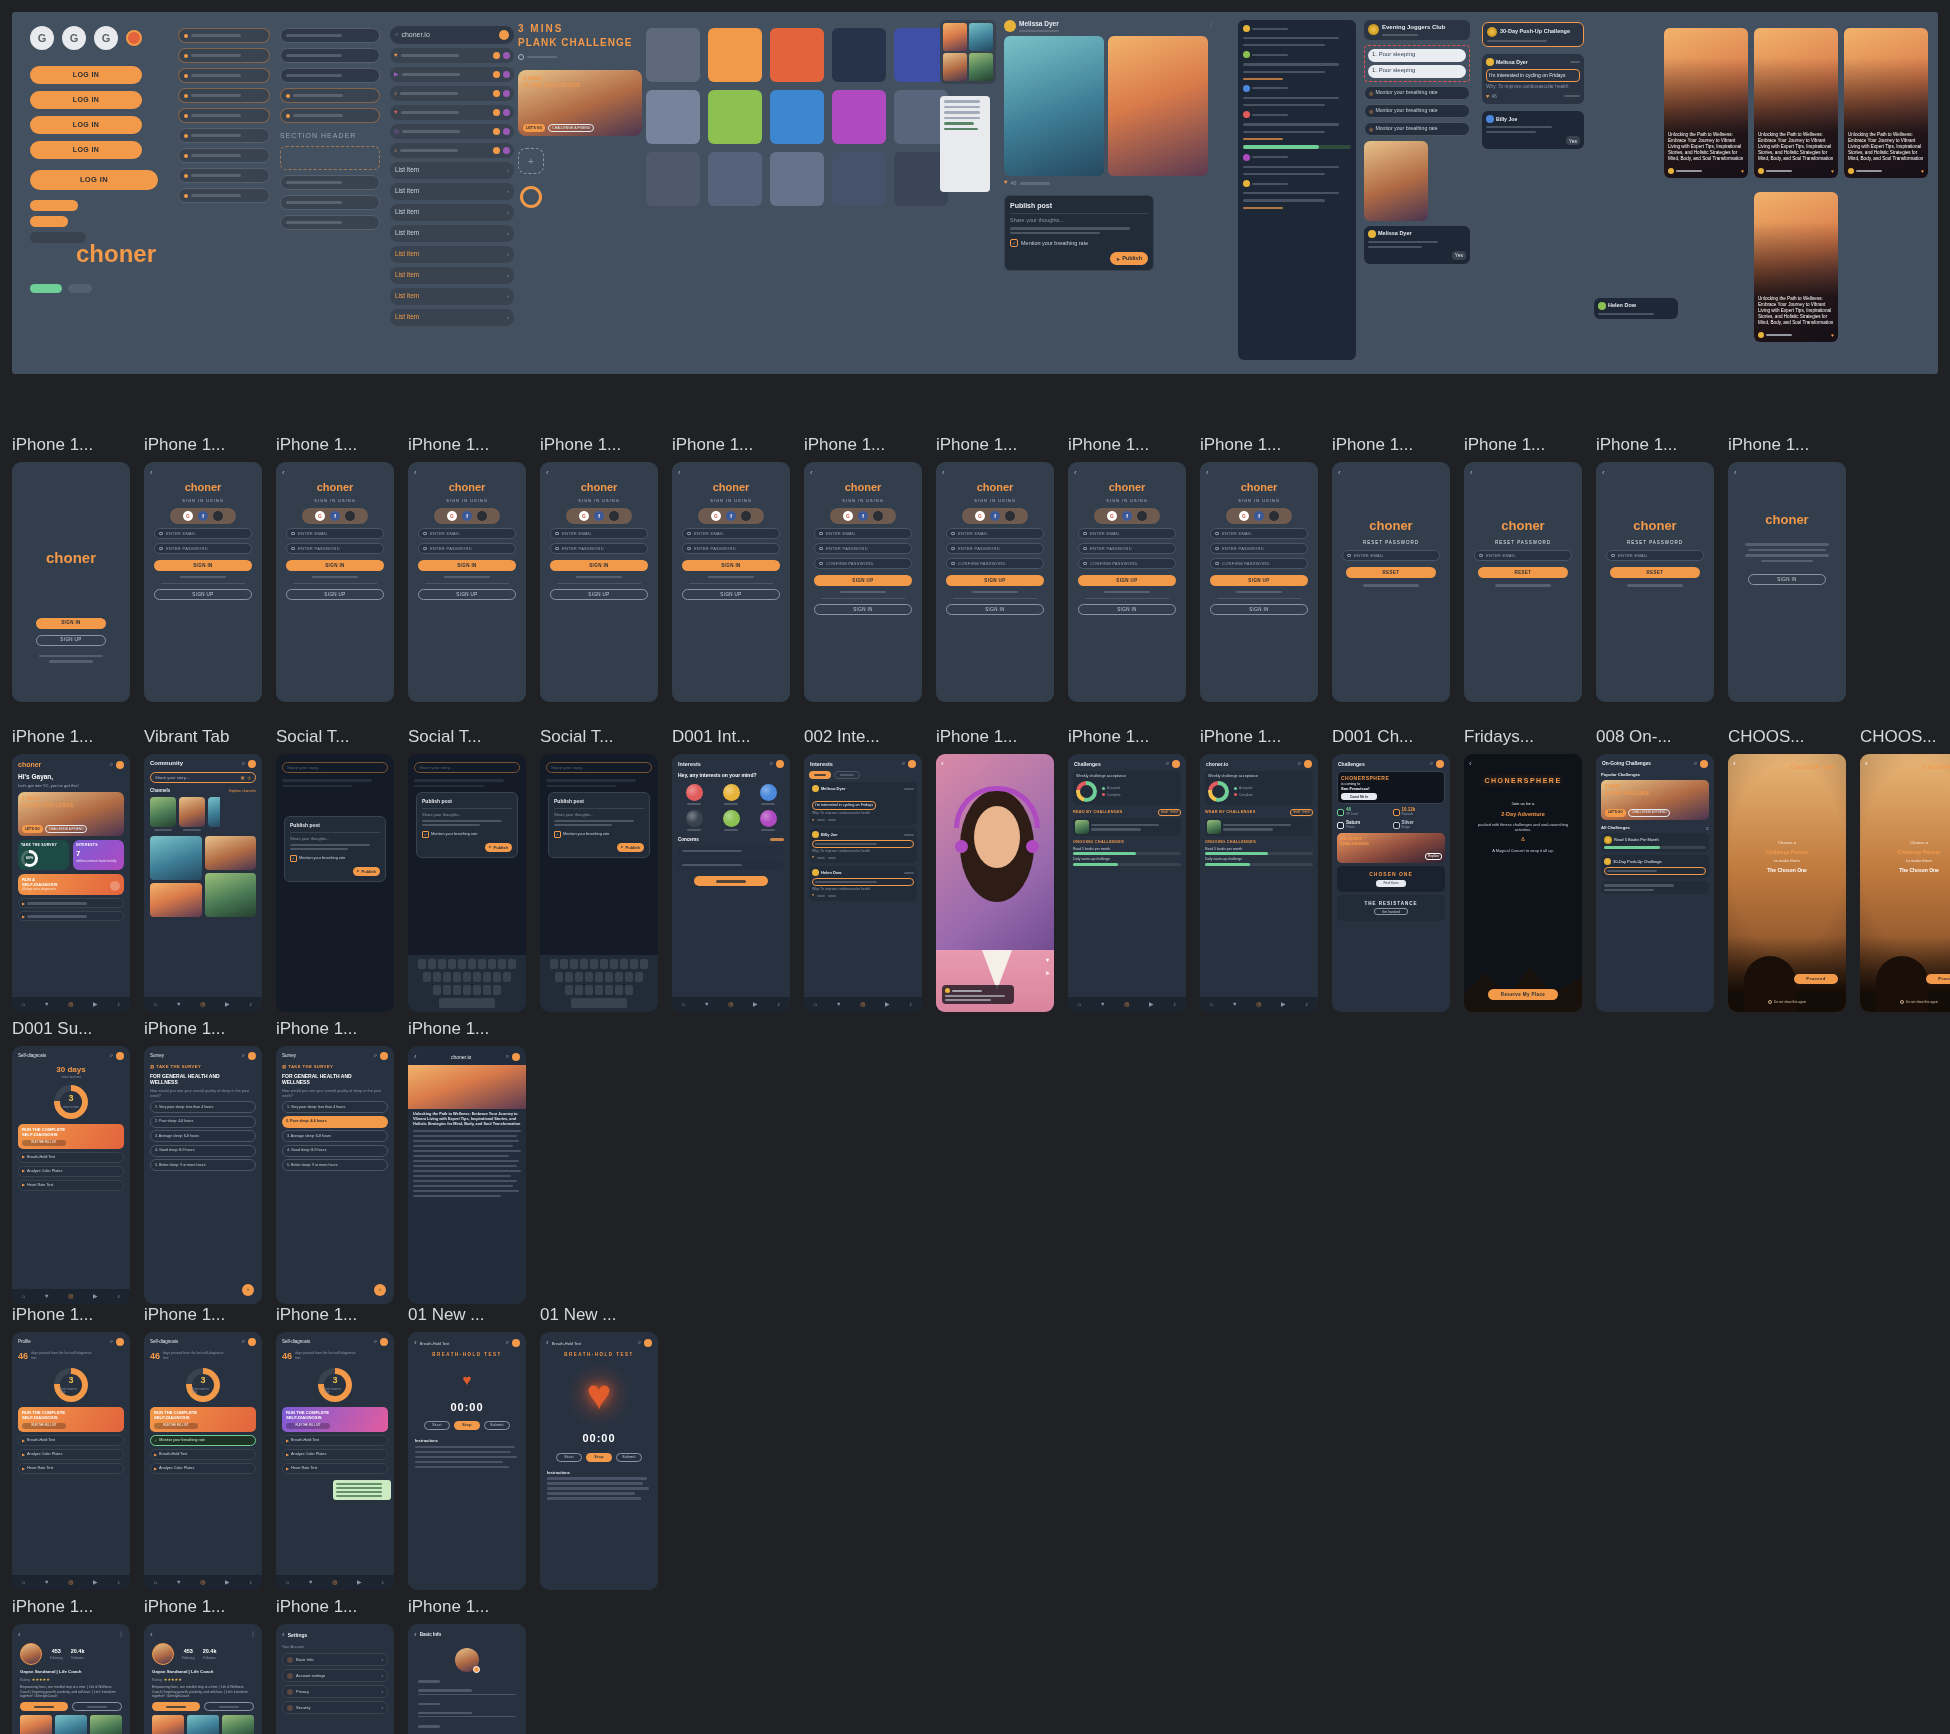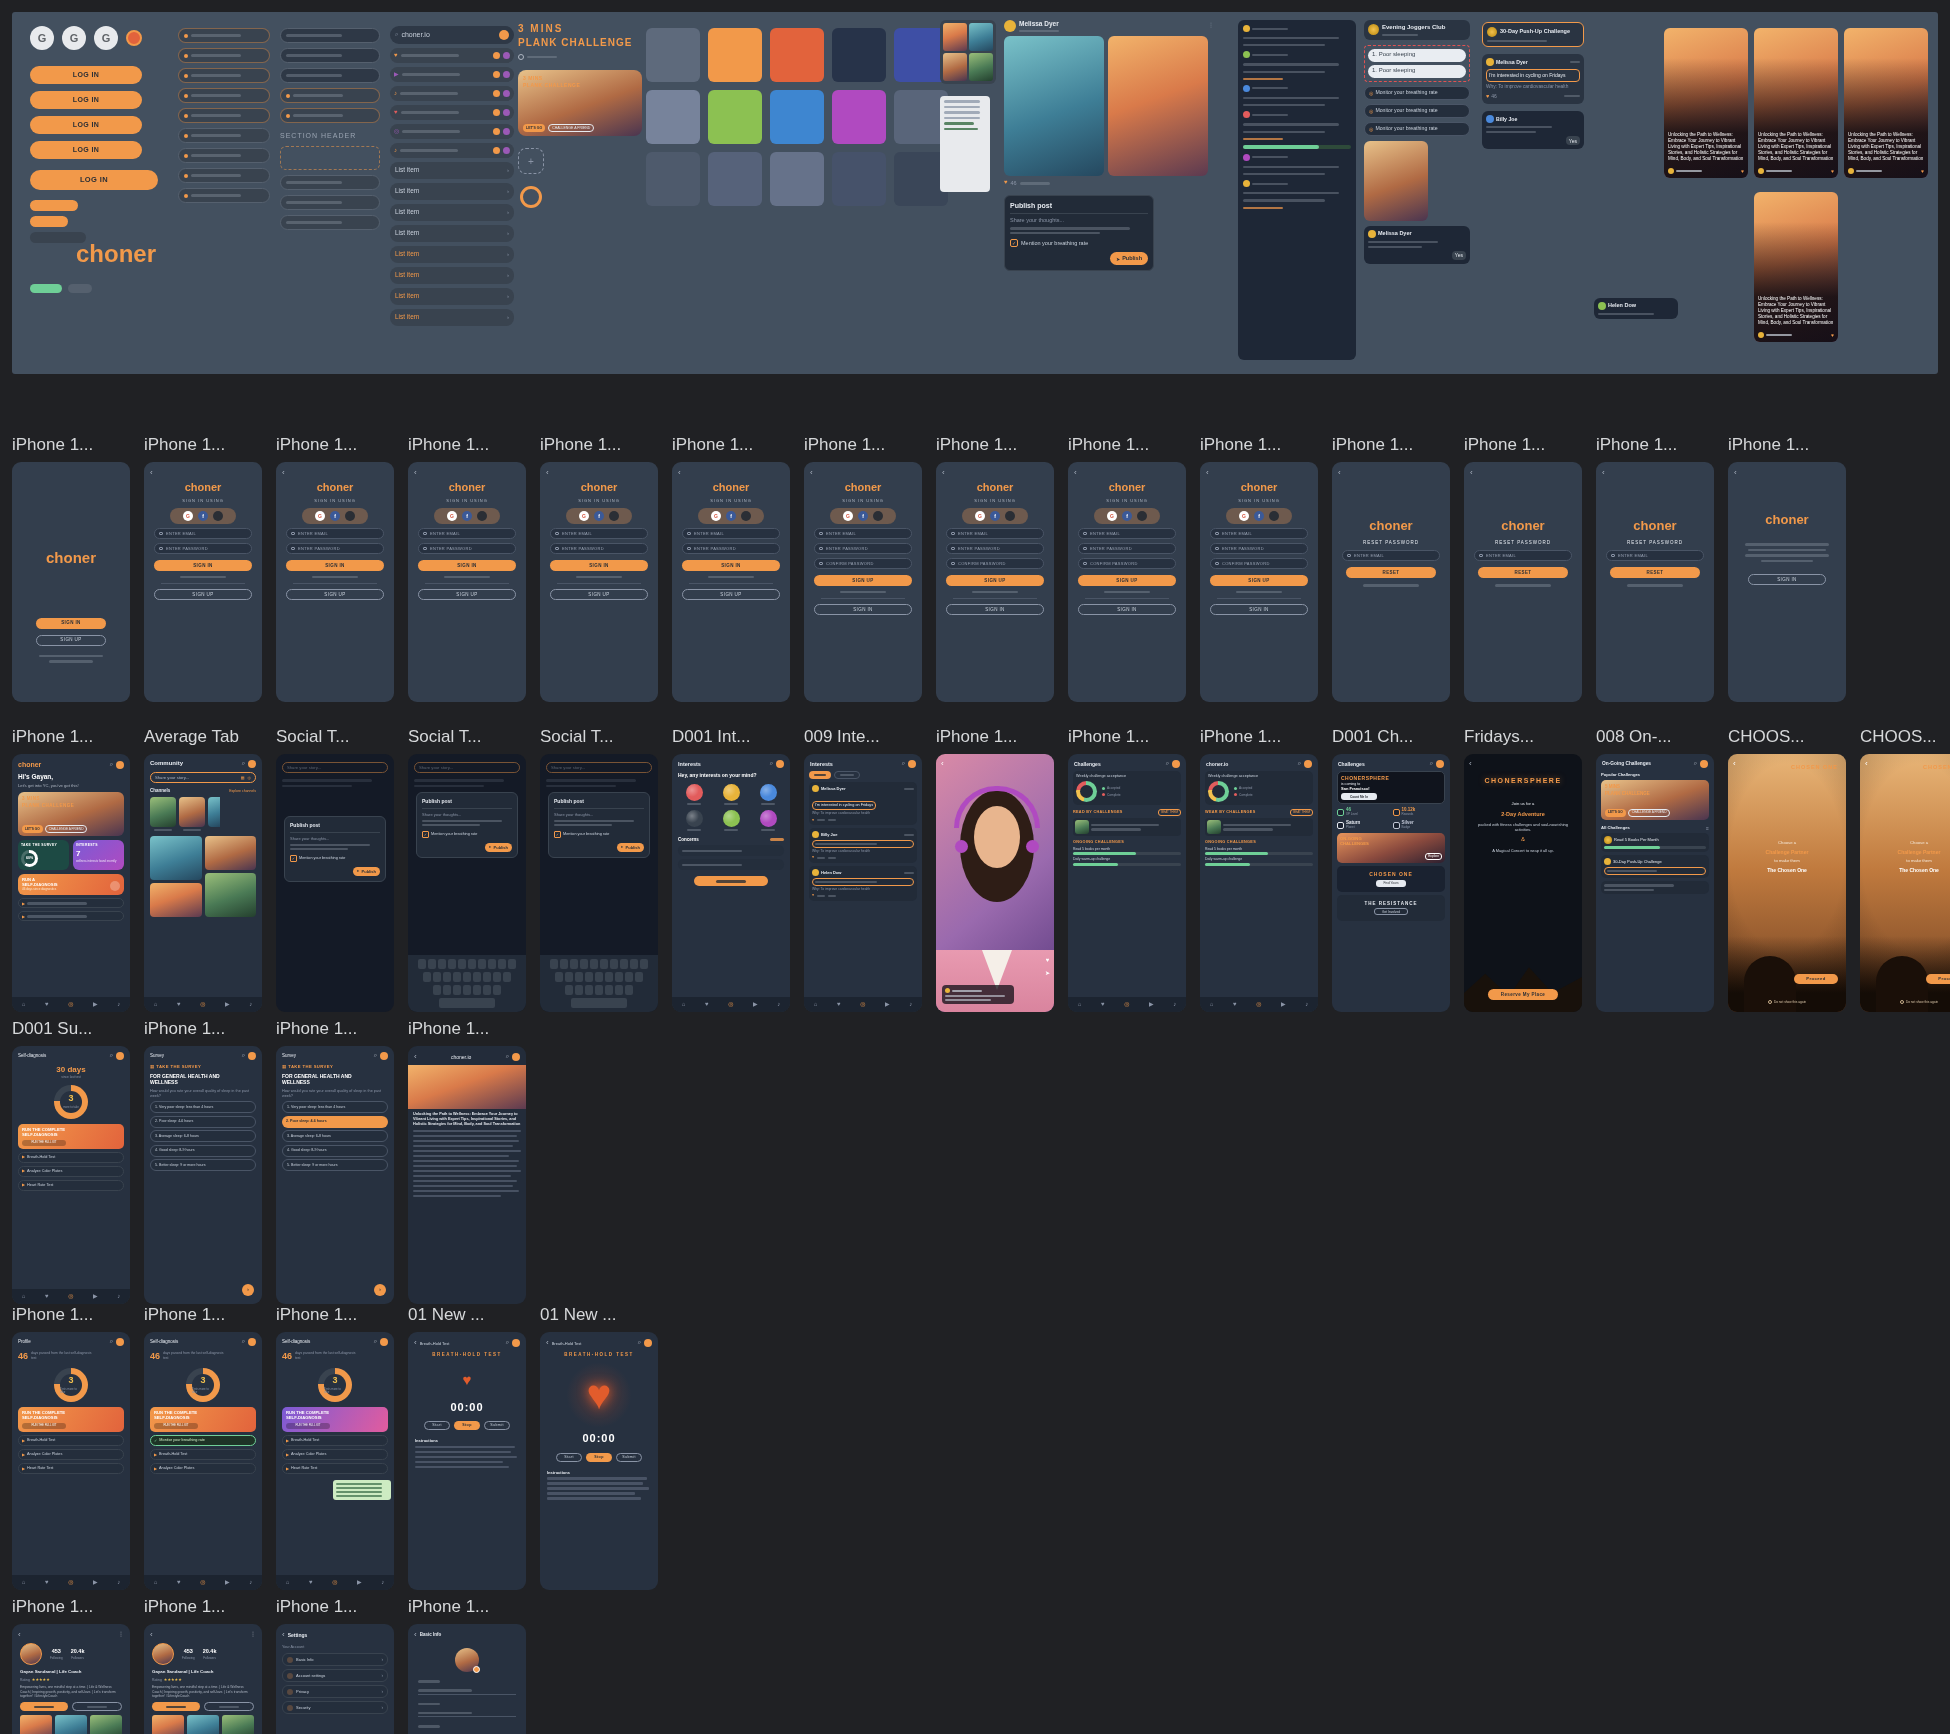--- a/index.html
+++ b/index.html
@@ -1013,21 +1013,21 @@
           <div style="position: absolute; left: 0px; right: 0px; bottom: 0px; height: 15px; background: rgb(28, 36, 48); display: flex; align-items: center; justify-content: space-around;">
             <div style="font-size: 6px; color: rgb(138, 148, 166); line-height: 1.3;">⌂</div>
             <div style="font-size: 6px; color: rgb(138, 148, 166); line-height: 1.3;">♥</div>
             <div style="font-size: 6px; color: rgb(242, 153, 74); line-height: 1.3;">◎</div>
             <div style="font-size: 6px; color: rgb(138, 148, 166); line-height: 1.3;">▶</div>
             <div style="font-size: 6px; color: rgb(138, 148, 166); line-height: 1.3;">♪</div>
           </div>
         </div>
       </div>
       <div style="position: absolute; left: 144px; top: 726px; width: 118px;">
-        <div style="font-size: 17px; color: rgb(214, 216, 218); margin-bottom: 6px; white-space: nowrap; overflow: hidden; text-overflow: ellipsis; line-height: 1.3;">Average Tab</div>
+        <div style="font-size: 17px; color: rgb(214, 216, 218); margin-bottom: 6px; white-space: nowrap; overflow: hidden; text-overflow: ellipsis; line-height: 1.3;">Vibrant Tab</div>
         <div style="width: 118px; height: 258px; border-radius: 9px; overflow: hidden; position: relative; background: rgb(39, 49, 64);">
           <div style="display: flex; align-items: center; padding: 6px 6px 0px; gap: 3px;">
             <div style="font-size: 6px; color: rgb(230, 234, 240); font-weight: bold; line-height: 1.3;">Community</div>
             <div style="flex: 1 1 0%;"></div>
             <div style="font-size: 6px; color: rgb(174, 182, 194); line-height: 1.3;">⌕</div>
             <div style="width: 8px; height: 8px; border-radius: 50%; flex: 0 0 auto; background: rgb(242, 153, 74);"></div>
           </div>
           <div style="display: flex; align-items: center; margin: 4px 6px 0px; height: 11px; border: 1px solid rgb(242, 153, 74); border-radius: 6px; padding: 0px 4px; gap: 3px;">
             <div style="font-size: 4.2px; color: rgb(174, 182, 194); line-height: 1.3;">Share your story...</div>
             <div style="flex: 1 1 0%;"></div>
@@ -1301,21 +1301,21 @@
           <div style="position: absolute; left: 0px; right: 0px; bottom: 0px; height: 15px; background: rgb(28, 36, 48); display: flex; align-items: center; justify-content: space-around;">
             <div style="font-size: 6px; color: rgb(138, 148, 166); line-height: 1.3;">⌂</div>
             <div style="font-size: 6px; color: rgb(138, 148, 166); line-height: 1.3;">♥</div>
             <div style="font-size: 6px; color: rgb(242, 153, 74); line-height: 1.3;">◎</div>
             <div style="font-size: 6px; color: rgb(138, 148, 166); line-height: 1.3;">▶</div>
             <div style="font-size: 6px; color: rgb(138, 148, 166); line-height: 1.3;">♪</div>
           </div>
         </div>
       </div>
       <div style="position: absolute; left: 804px; top: 726px; width: 118px;">
-        <div style="font-size: 17px; color: rgb(214, 216, 218); margin-bottom: 6px; white-space: nowrap; overflow: hidden; text-overflow: ellipsis; line-height: 1.3;">009 Inte...</div>
+        <div style="font-size: 17px; color: rgb(214, 216, 218); margin-bottom: 6px; white-space: nowrap; overflow: hidden; text-overflow: ellipsis; line-height: 1.3;">002 Inte...</div>
         <div style="width: 118px; height: 258px; border-radius: 9px; overflow: hidden; position: relative; background: rgb(39, 49, 64);">
           <div style="display: flex; align-items: center; padding: 6px 6px 0px; gap: 3px;">
             <div style="font-size: 5.5px; color: rgb(230, 234, 240); font-weight: bold; line-height: 1.3;">Interests</div>
             <div style="flex: 1 1 0%;"></div>
             <div style="font-size: 6px; color: rgb(174, 182, 194); line-height: 1.3;">⌕</div>
             <div style="width: 8px; height: 8px; border-radius: 50%; flex: 0 0 auto; background: rgb(242, 153, 74);"></div>
           </div>
           <div style="display: flex; align-items: center; margin: 3px 5px 0px; gap: 3px;">
             <div style="display: flex; align-items: center; justify-content: center; width: 22px; height: 8px; background: rgb(242, 153, 74); border-radius: 4px;">
               <div style="width: 12px; height: 2px; background: rgb(42, 46, 53); opacity: 0.8; border-radius: 2px; flex: 0 0 auto;"></div>

